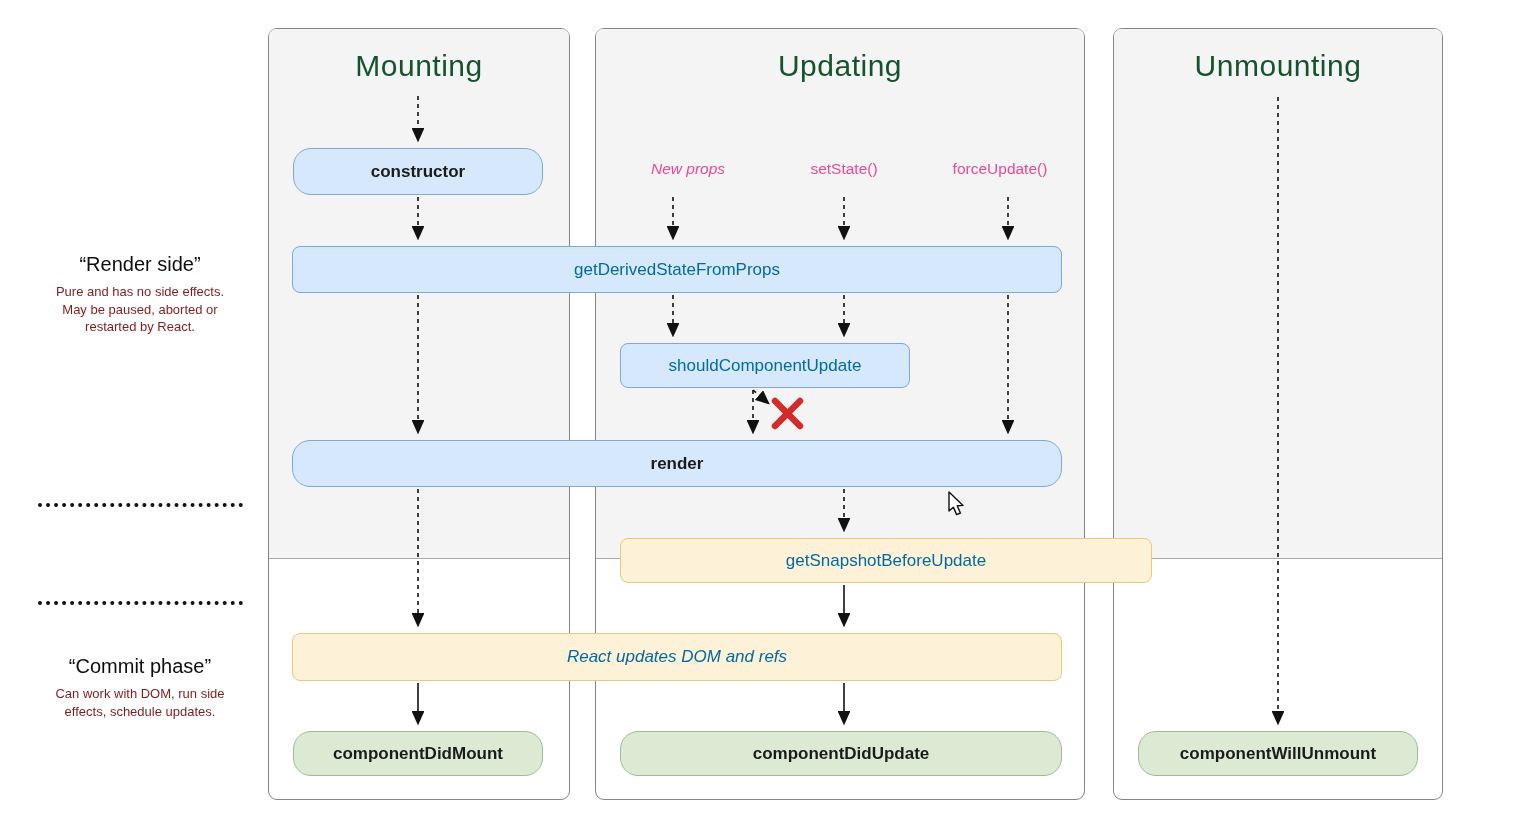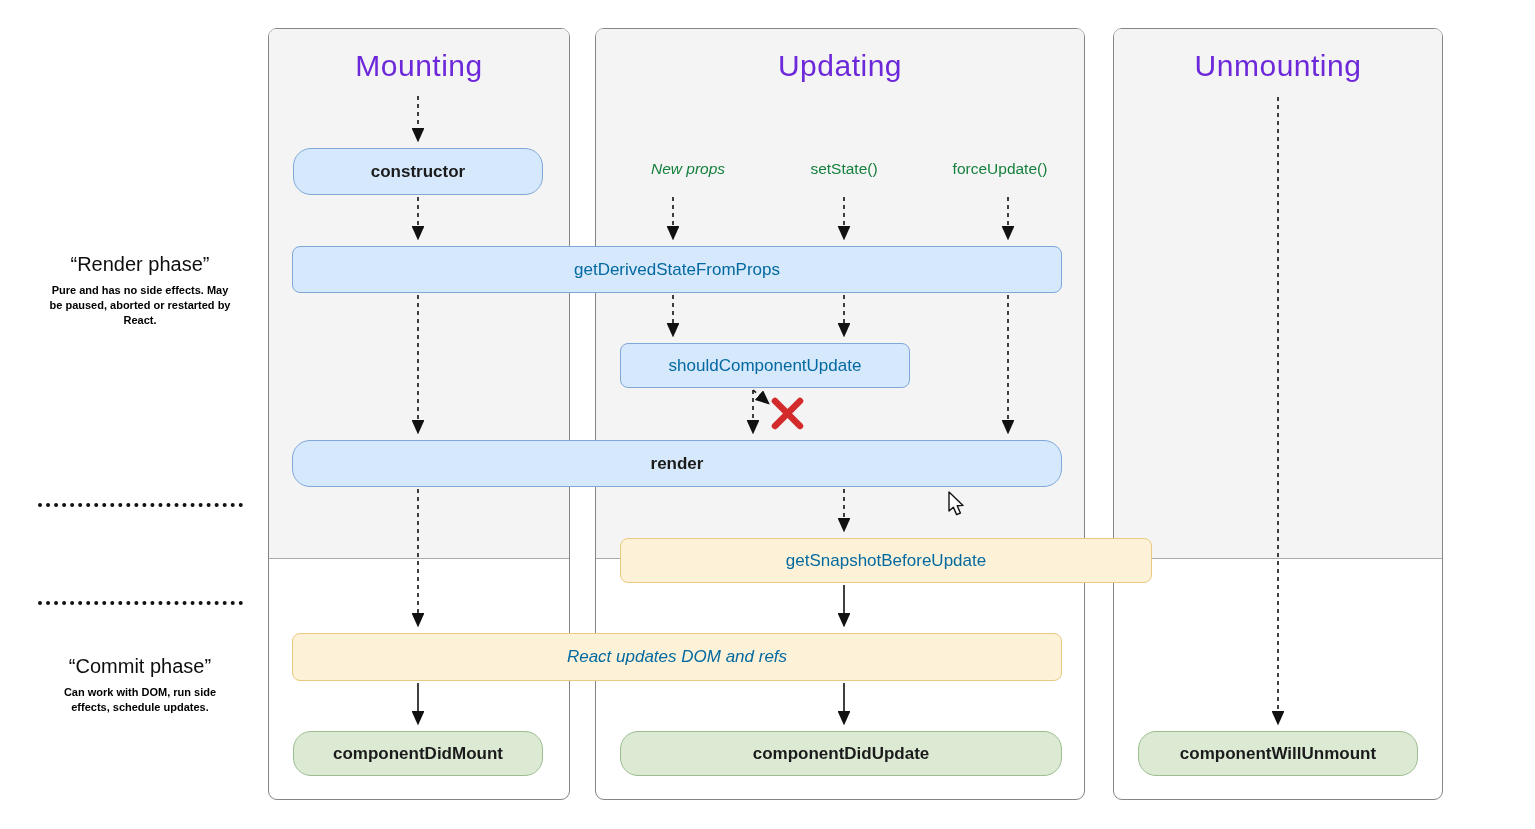--- a/index.html
+++ b/index.html
@@ -16,39 +16,39 @@
   
   .column{position:absolute; top:28px; height:772px; border:1.5px solid var(--col-border);
           border-radius:9px; background:#fff; z-index:1;}
   .column .gray-top{position:absolute; left:0; right:0; top:0; height:530px;
           background:var(--gray-top); border-bottom:1px solid var(--gray-line);
           border-radius:7px 7px 0 0;}
   #col-mounting{left:268px; width:302px;}
   #col-updating{left:595px; width:490px;}
   #col-unmounting{left:1113px; width:330px;}
   .col-title{position:relative; text-align:center; margin-top:20px; font-size:30px;
-          color:#6d28d9; letter-spacing:.5px; z-index:2;}
+          color:#14532d; letter-spacing:.5px; z-index:2;}
 
   
   .phase{position:absolute; text-align:center; z-index:2; color:var(--ink);}
   .phase-title{font-size:20px; color:#0e0e0e; margin-bottom:7px;}
-  .phase-desc{font-size:11px; color:#000000; line-height:1.36; margin:0 auto;font-weight:bold;}
+  .phase-desc{font-size:13px; color:#7f1d1d; line-height:1.36; margin:0 auto;}
   #phase-render{left:30px; top:253px; width:220px;}
   #phase-render .phase-desc{width:185px;}
   #phase-precommit{left:30px; top:531px; width:220px;}
   #phase-commit{left:30px; top:655px; width:220px;}
   #phase-commit .phase-desc{width:185px;}
   .dotted-divider{position:absolute; left:38px; width:205px; height:0;
           border-top:4px dotted #111; z-index:2;}
   #divider-1{top:503px;}
   #divider-2{top:601px;}
 
   
   .trigger{position:absolute; top:160px; width:170px; text-align:center;
-          font-size:15.5px; color:#15803d; z-index:2;}
+          font-size:15.5px; color:#ec4899; z-index:2;}
   #t-newprops{left:603px; font-style:italic;}
   #t-setstate{left:759px;}
   #t-forceupdate{left:915px;}
 
   
   .node{position:absolute; display:flex; align-items:center; justify-content:center;
         border-radius:8px; border:1.5px solid; font-size:17px; color:#0369a1;
         z-index:3; cursor:pointer;}
   .node.blue{background:var(--blue-fill); border-color:var(--blue-border);}
   .node.yellow{background:var(--yellow-fill); border-color:var(--yellow-border);}
@@ -67,21 +67,21 @@
 
   
   #arrows{position:absolute; left:0; top:0; z-index:2; pointer-events:none;}
 </style>
 </head>
 <body>
 
 <div class="canvas">
 
   <div class="phase" id="phase-render">
-    <div class="phase-title">“Render phase”</div>
+    <div class="phase-title">“Render side”</div>
     <div class="phase-desc">Pure and has no side effects. May be paused, aborted or restarted by React.</div>
   </div>
   <div class="dotted-divider" id="divider-1"></div>
   <div class="dotted-divider" id="divider-2"></div>
   <div class="phase" id="phase-commit">
     <div class="phase-title">“Commit phase”</div>
     <div class="phase-desc">Can work with DOM, run side effects, schedule updates.</div>
   </div>
 
   <div class="column" id="col-mounting">

